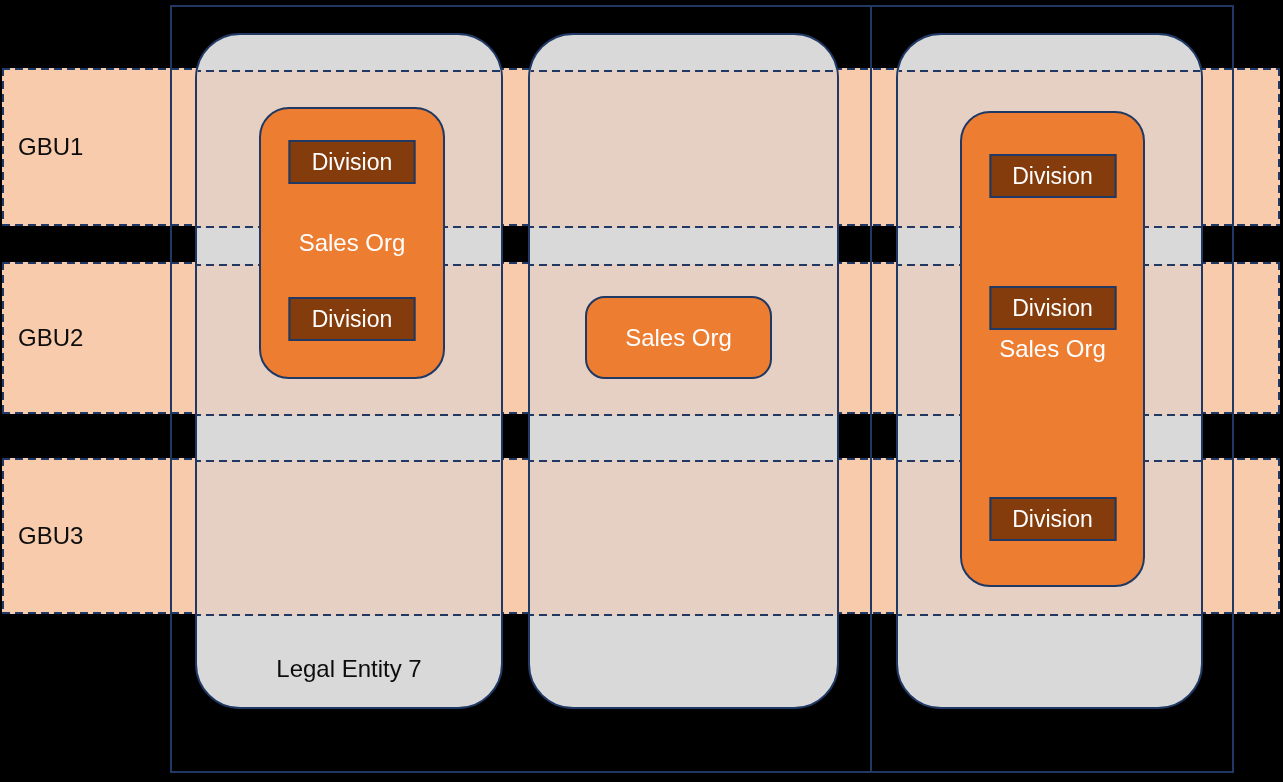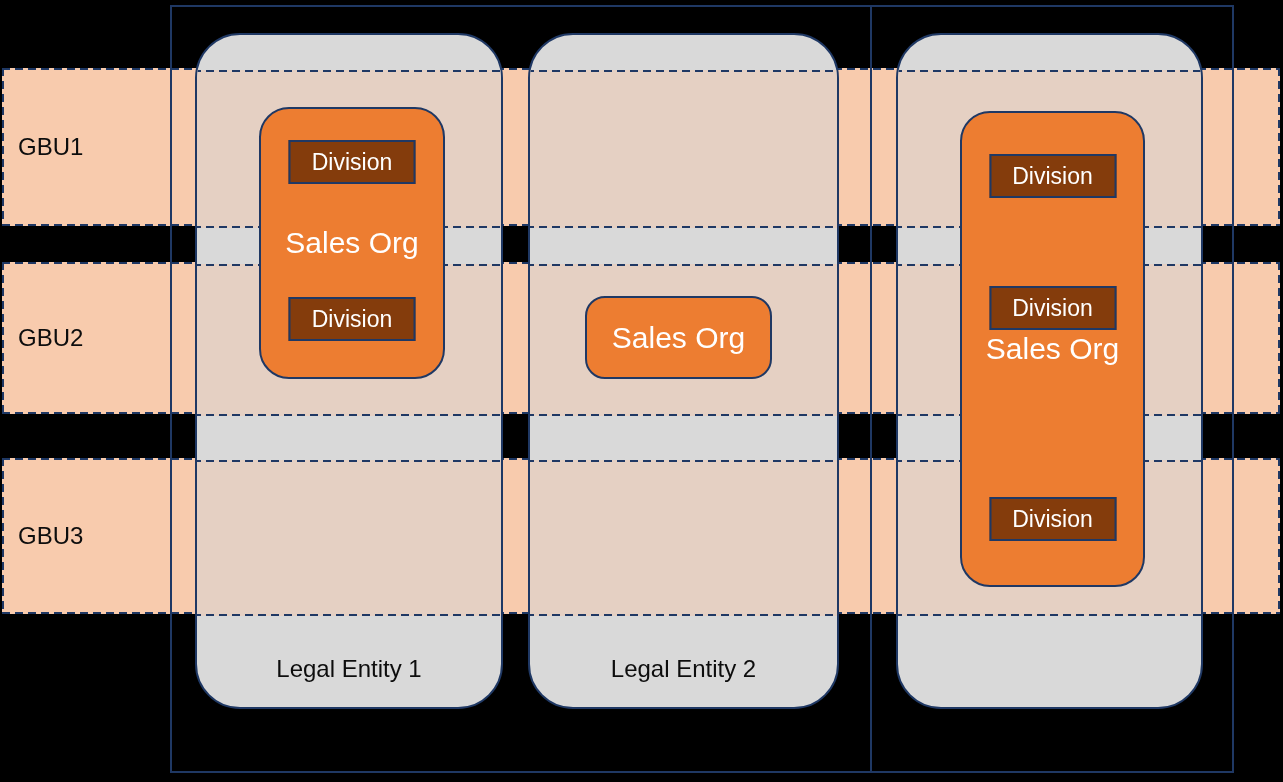--- a/index.html
+++ b/index.html
@@ -114,21 +114,21 @@
     background: var(--so-fill);
     border: 2px solid var(--navy);
   }
   .so-le1 { left: 62px; top: 72px;  width: 186px; height: 272px; border-radius: 30px; }
   .so-le2 { left: 55px; top: 261px; width: 187px; height: 83px;  border-radius: 20px; }
   .so-le3 { left: 62px; top: 76px;  width: 185px; height: 476px; border-radius: 30px; }
   .so-label {
     position: absolute; left: 50%; top: 50%;
     transform: translate(-50%, -50%);
     color: var(--text-light);
-    font-size: 30px;
+    font-size: 24px;
     white-space: nowrap;
   }
 
   
   .division {
     position: absolute; left: 50%;
     transform: translateX(-50%);
     width: 127px; height: 44px;
     background: var(--division-fill);
     border: 2px solid var(--navy);
@@ -169,31 +169,30 @@
 
   <div class="le le-1">
     <div class="ov ov-1"></div>
     <div class="ov ov-2"></div>
     <div class="ov ov-3"></div>
     <div class="so so-le1">
       <div class="division division-1">Division</div>
       <div class="so-label">Sales Org</div>
       <div class="division division-2">Division</div>
     </div>
-    <div class="le-label">Legal Entity 1</div>
+    <div class="le-label">Legal Entity 7</div>
   </div>
 
   <div class="le le-2">
     <div class="ov ov-1"></div>
     <div class="ov ov-2"></div>
     <div class="ov ov-3"></div>
     <div class="so so-le2">
       <div class="so-label">Sales Org</div>
     </div>
-    <div class="le-label">Legal Entity 2</div>
   </div>
 
   <div class="le le-3">
     <div class="ov ov-1"></div>
     <div class="ov ov-2"></div>
     <div class="ov ov-3"></div>
     <div class="so so-le3">
       <div class="division division-1">Division</div>
       <div class="division division-2">Division</div>
       <div class="so-label">Sales Org</div>

